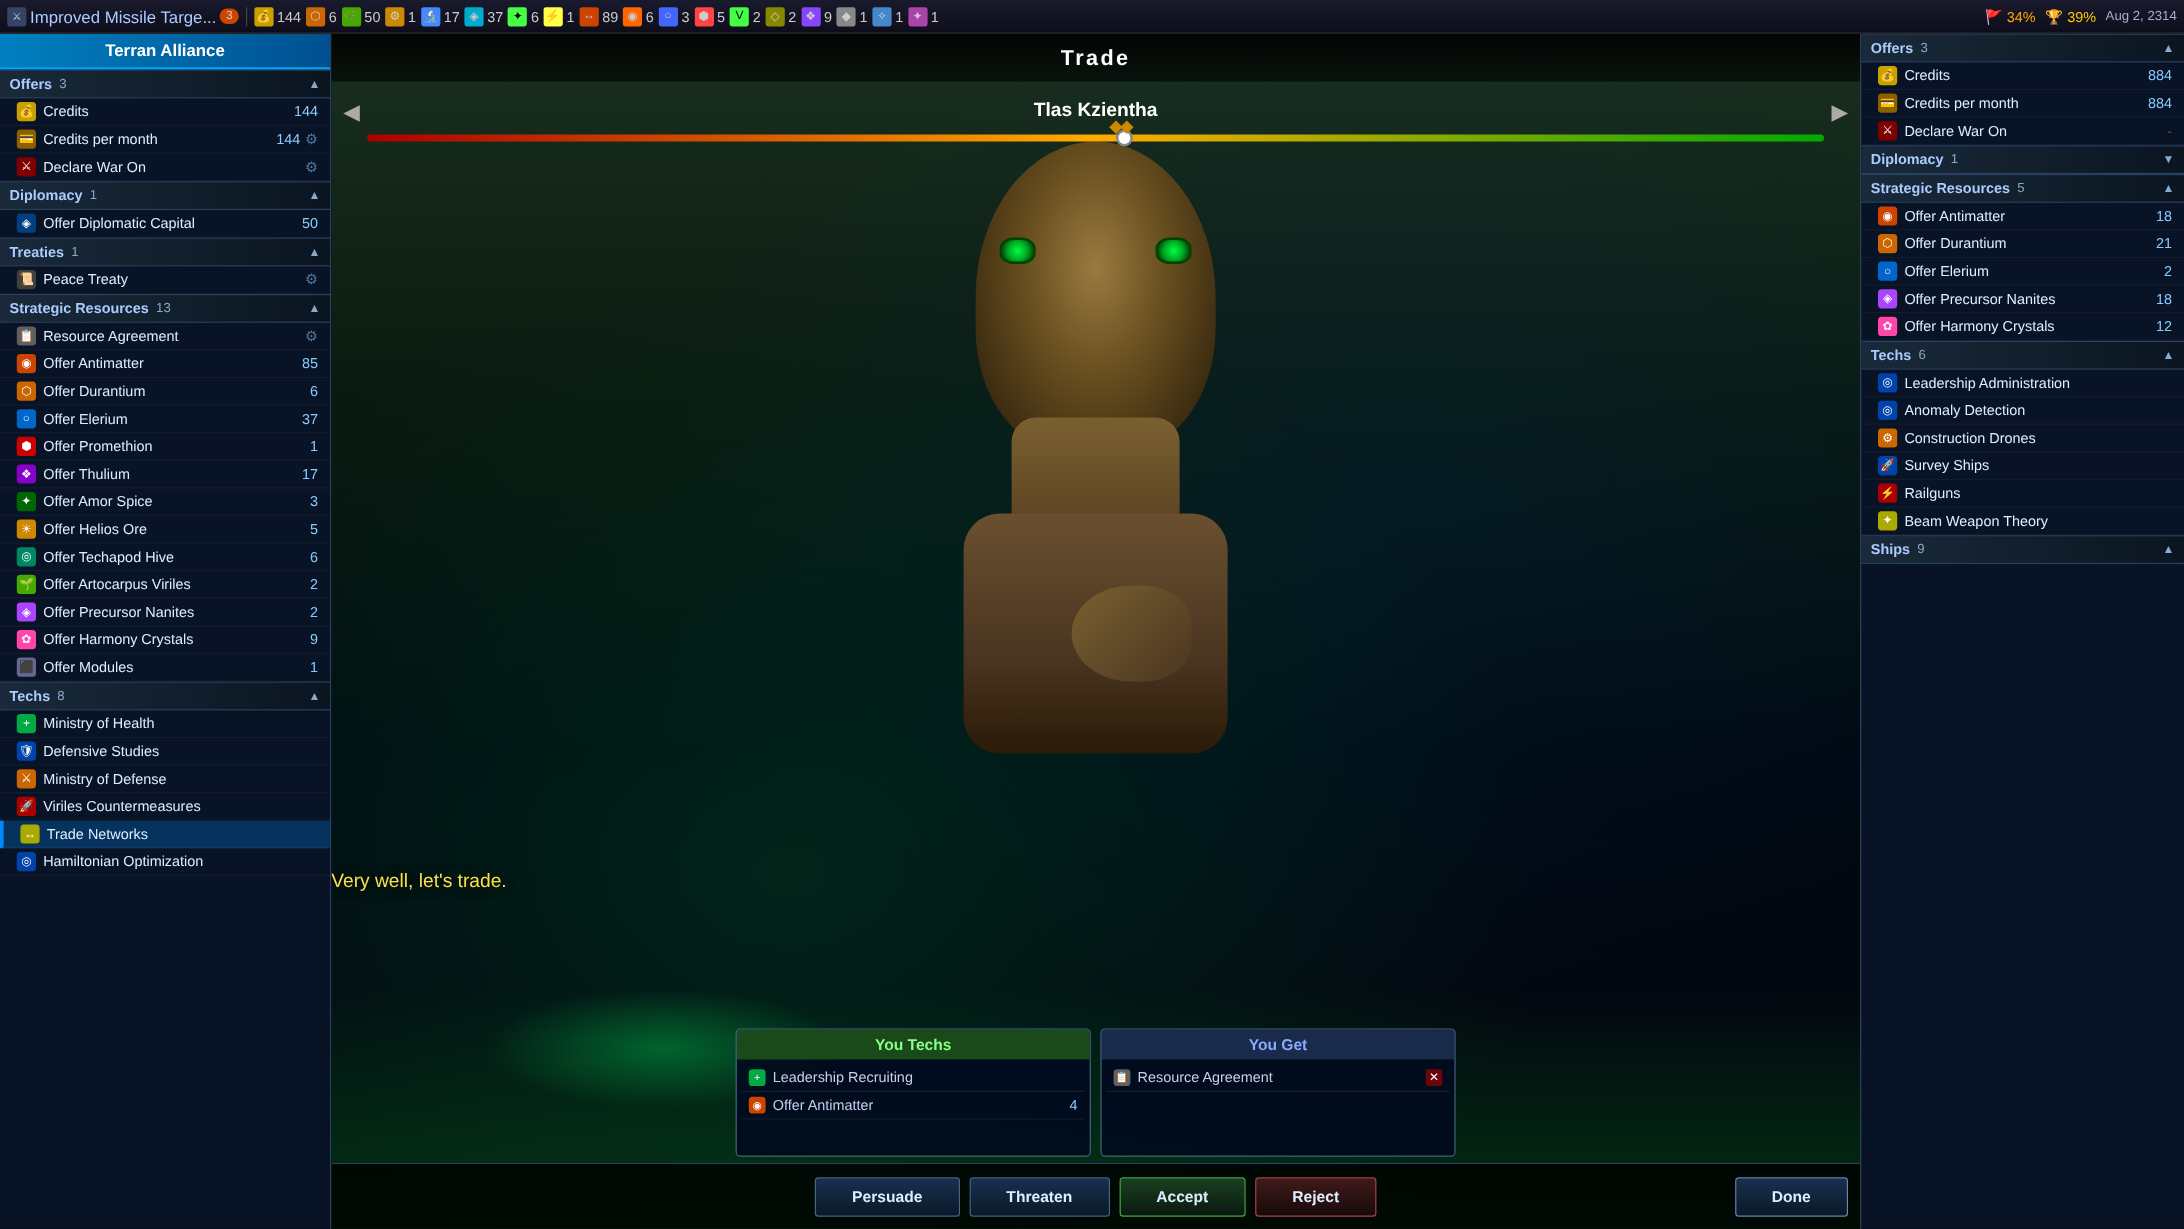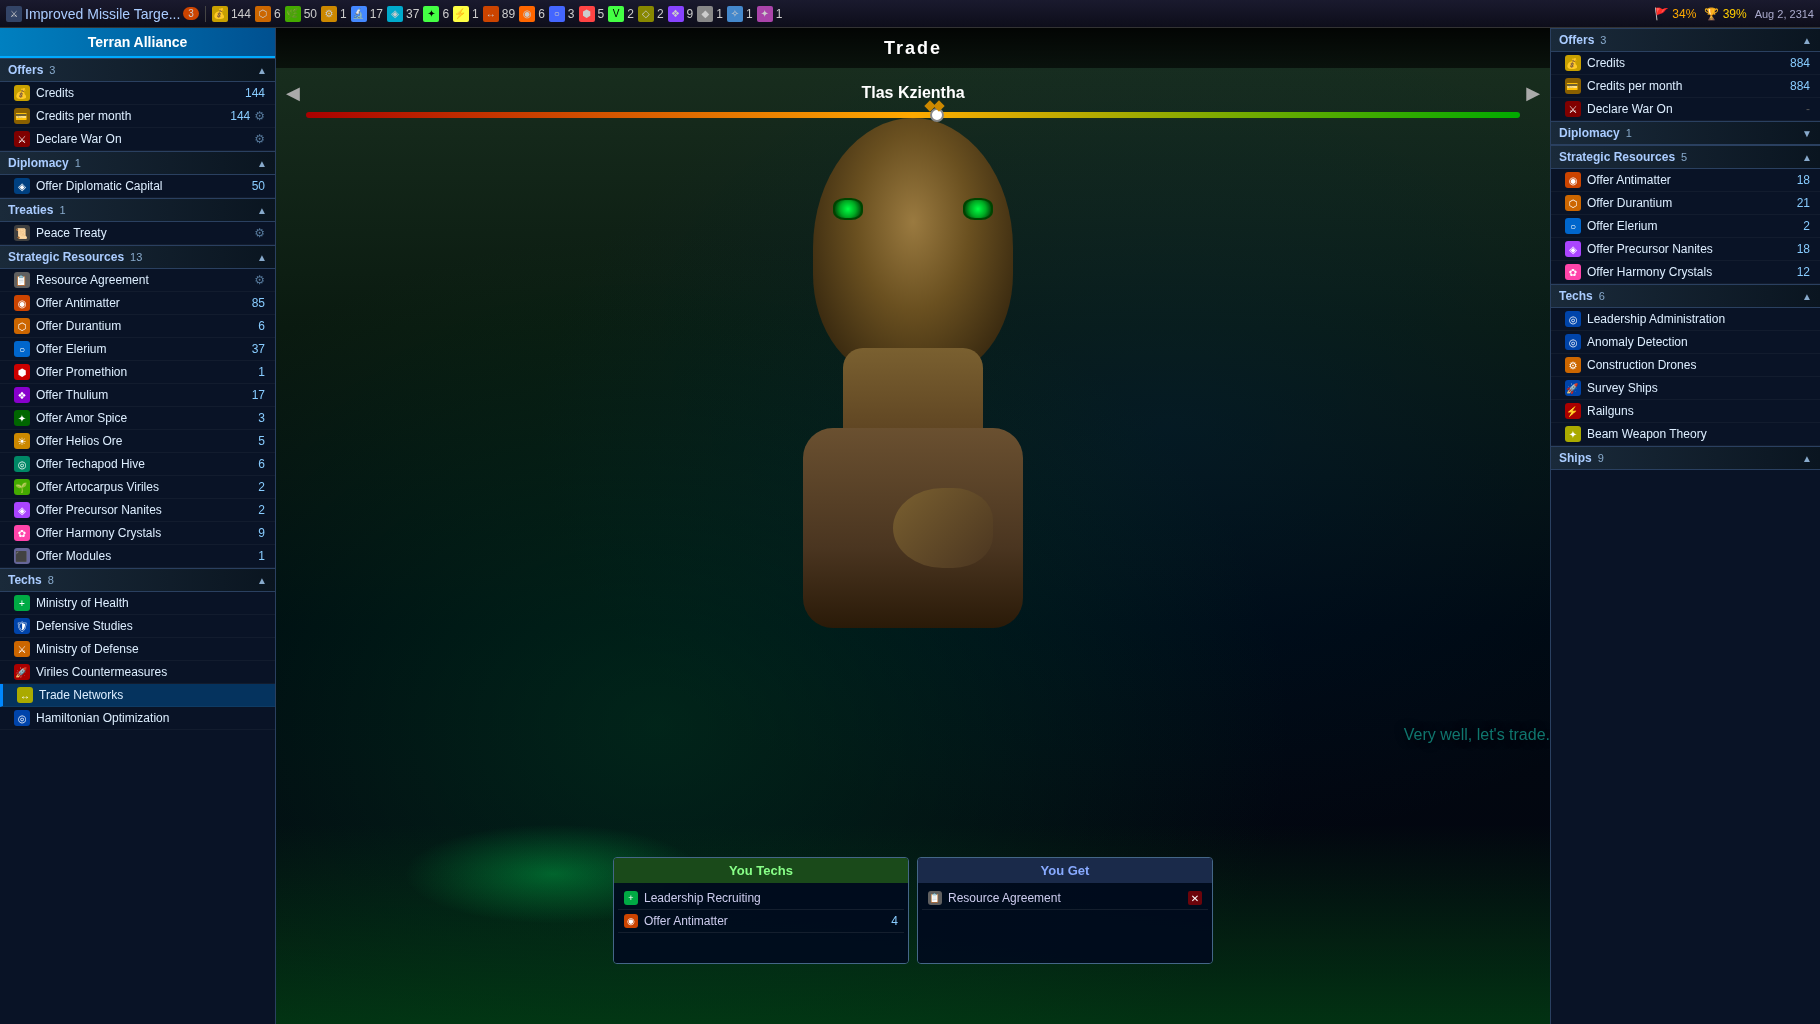--- a/index.html
+++ b/index.html
@@ -249,23 +249,23 @@
       border: 2px solid #888;
       border-radius: 50%;
       transform: translateX(-50%);
     }
 
     
     #speech-text {
       position: absolute;
       bottom: 280px;
       left: 0; right: 0;
-      text-align: right;
+      text-align: left;
       font-size: 16px;
-      color: #0f766e;
+      color: #fde047;
       text-shadow: 0 0 10px rgba(0,0,0,0.8);
     }
 
     
     #trade-panels {
       position: absolute;
       bottom: 60px;
       left: 50%;
       transform: translateX(-50%);
       width: 600px;
@@ -751,20 +751,27 @@
             <div class="trade-row-left">
               <div class="list-item-icon icon-resource" style="width:14px;height:14px;font-size:9px;">📋</div>
               <span class="trade-row-label">Resource Agreement</span>
             </div>
             <button class="trade-close-btn">✕</button>
           </div>
         </div>
       </div>
     </div>
 
+    <div id="bottom-buttons">
+      <button class="action-btn">Persuade</button>
+      <button class="action-btn">Threaten</button>
+      <button class="action-btn accept">Accept</button>
+      <button class="action-btn reject">Reject</button>
+      <button class="action-btn done" style="position:absolute; right:10px;">Done</button>
+    </div>
   </div>
 
   <div id="right-panel">
 
     <div class="section-header">
       <div class="section-header-left">
         <span class="section-title">Offers</span>
         <span class="section-count">3</span>
       </div>
       <span class="section-arrow">▲</span>

